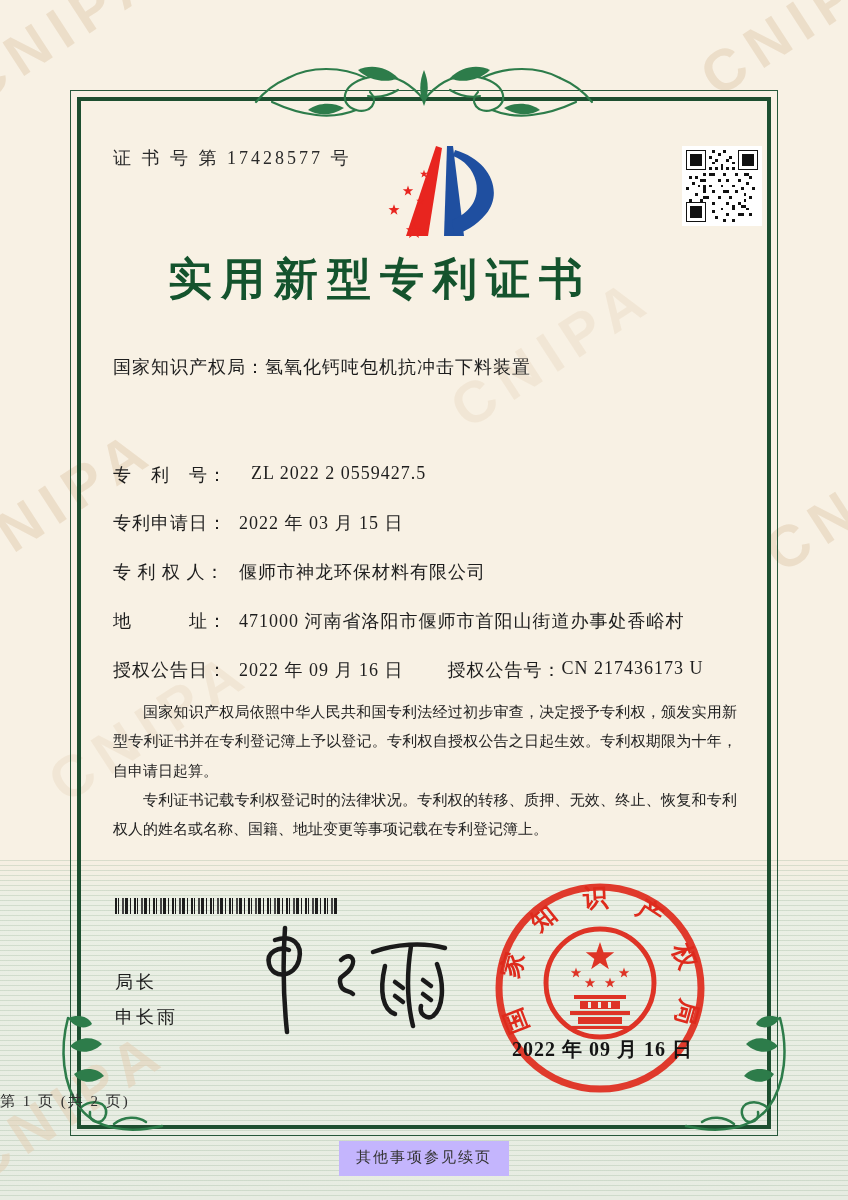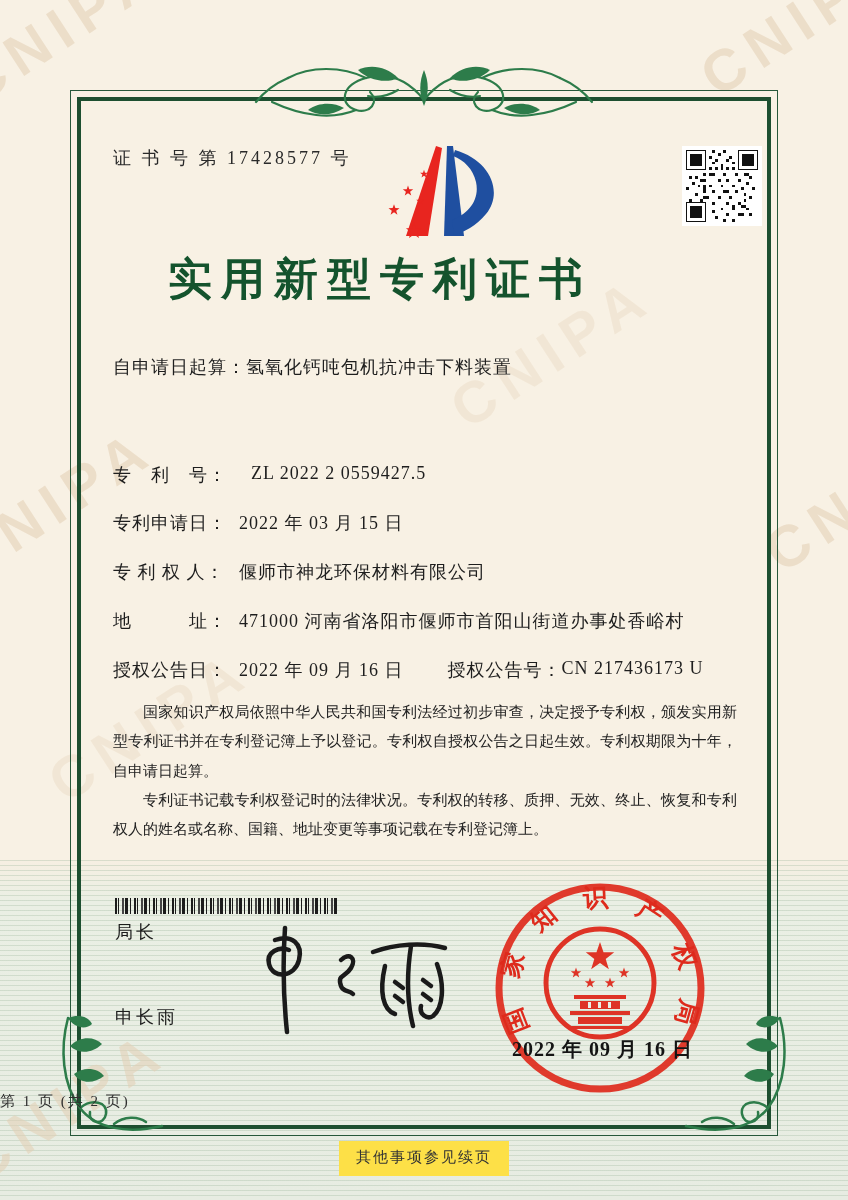--- a/index.html
+++ b/index.html
@@ -67,35 +67,35 @@
       #1c1c1c 0 2px, transparent 2px 3px,
       #1c1c1c 3px 4px, transparent 4px 7px,
       #444 7px 9px, transparent 9px 10px,
       #1c1c1c 10px 13px, transparent 13px 15px,
       #1c1c1c 15px 16px, transparent 16px 19px);
   }
   .signer-title, .signer-name {
     position:absolute; left:115px; font-family:"Liberation Sans","DejaVu Sans",sans-serif;
     font-size:18px; letter-spacing:3px; color:#1c1c1c;
   }
-  .signer-title { top:920px; }
+  .signer-title { top:970px; }
   .signer-name { top:1005px; }
   .signature { position:absolute; left:245px; top:922px; }
   .seal { position:absolute; left:489px; top:877px; }
   .seal-date {
     position:absolute; left:512px; top:1036px; font-size:20px; font-weight:600;
     letter-spacing:1px; color:#141414; white-space:nowrap;
   }
   .page-info {
     position:absolute; left:0; top:1092px; width:848px; 
     font-size:15px; letter-spacing:2px; color:#2f2f2f;
   }
   .continuation {
     position:absolute; left:50%; top:1141px; transform:translateX(-50%);
-    background:#fde047; padding:7px 17px 9px; font-size:15px; letter-spacing:2px; color:#333;
+    background:#c4b5fd; padding:7px 17px 9px; font-size:15px; letter-spacing:2px; color:#333;
   }
 </style>
 </head>
 <body>
 
 <div class="page">
 
   <svg width="0" height="0" style="position:absolute" aria-hidden="true">
     <defs>
       <path id="star" d="M0,-10 L2.35,-3.25 9.5,-3.1 3.8,1.25 5.9,8.1 0,4 -5.9,8.1 -3.8,1.25 -9.5,-3.1 -2.35,-3.25 Z"></path>
@@ -264,21 +264,21 @@
         <rect x="22" y="22" width="1" height="1"></rect>
       <rect x="10" y="23" width="1" height="1"></rect>
         <rect x="13" y="24" width="1" height="1"></rect>
         <rect x="16" y="24" width="1" height="1"></rect>
     </g>
   </svg>
 
   <div class="title">实用新型专利证书</div>
 
   <div class="field-row fr1">
-    <span class="field-label">自申请日起算：</span>
+    <span class="field-label">国家知识产权局：</span>
     <span class="field-value">氢氧化钙吨包机抗冲击下料装置</span>
   </div>
   <div class="field-row fr3">
     <span class="field-label">专　利　号：</span>
     <span class="field-value">ZL 2022 2 0559427.5</span>
   </div>
   <div class="field-row fr4">
     <span class="field-label">专利申请日：</span>
     <span class="field-value">2022 年 03 月 15 日</span>
   </div>

